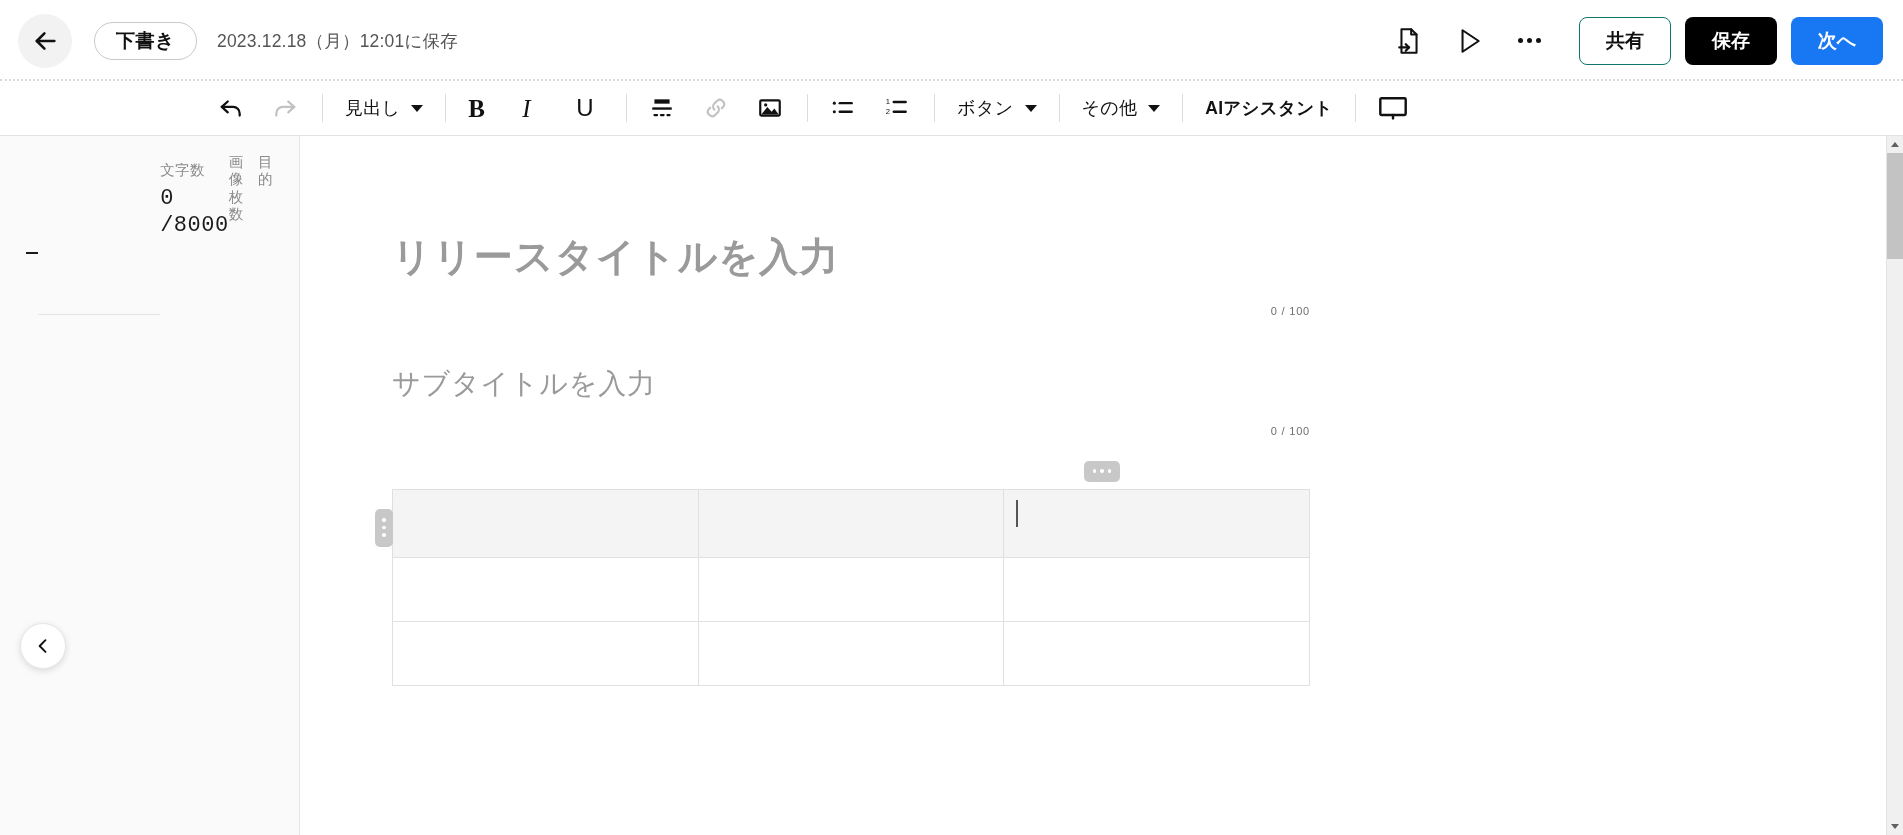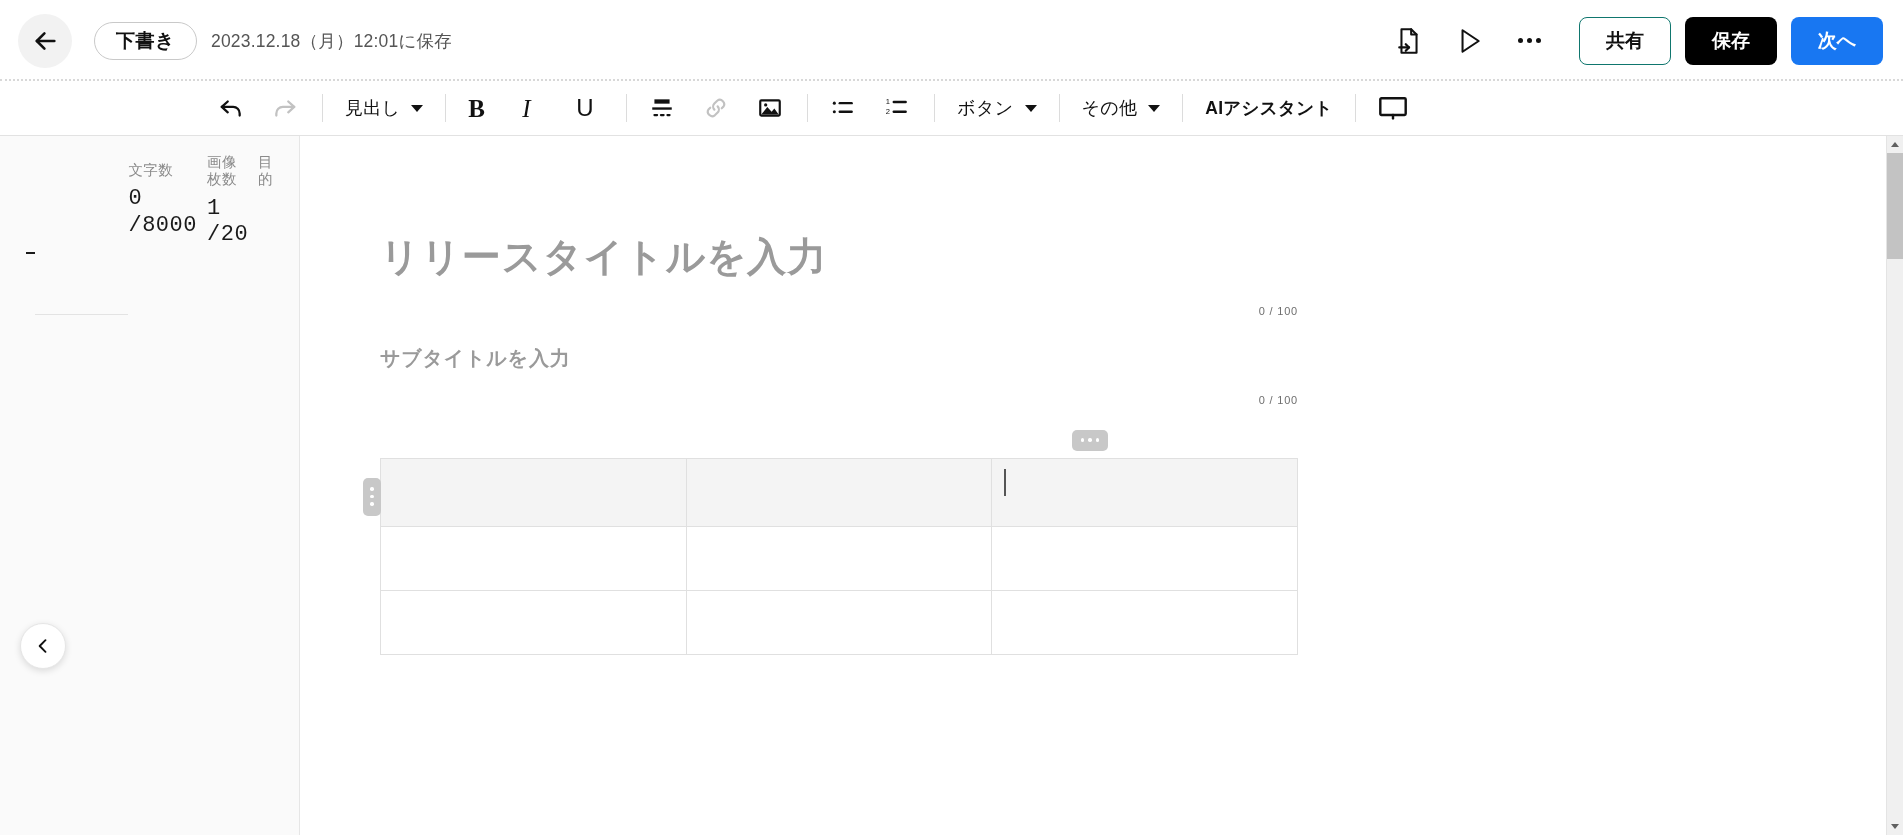--- a/index.html
+++ b/index.html
@@ -61,21 +61,21 @@
     font-size: 19px;
     font-weight: bold;
     color: #111;
     letter-spacing: .5px;
     background: #fff;
     cursor: pointer;
     white-space: nowrap;
   }
 
   .saved-text {
-    margin-left: 14px;
+    margin-left: 20px;
     font-size: 17.5px;
     color: #555;
     white-space: nowrap;
     letter-spacing: .2px;
   }
 
   .header-spacer { flex: 1 1 auto; }
 
   .hdr-icon-btn {
     width: 48px; height: 48px;
@@ -248,21 +248,21 @@
   }
   .sb-stat-value {
     margin-top: 7px;
     font-size: 22px;
     color: #1a1a1a;
     letter-spacing: .5px;
     line-height: 1.2;
     font-family: Liberation Mono, monospace;
   }
 
-  .sb-stat.tight { margin-top: 18px; margin-left: 10px; }
+  .sb-stat.tight { margin-top: 18px; }
 
   .collapse-btn {
     position: absolute;
     left: 20px;
     bottom: 166px;
     width: 46px; height: 46px;
     border-radius: 50%;
     background: #ffffff;
     border: 1px solid #e6e6e6;
     box-shadow: 0 2px 7px rgba(0,0,0,.13);
@@ -274,21 +274,21 @@
   
   .canvas {
     flex: 1 1 auto;
     position: relative;
     overflow: hidden;
     background: #ffffff;
   }
 
   .doc {
     position: absolute;
-    left: 0; top: 0; right: 0;
+    left: 12px; top: 0; right: 0;
     padding: 96px 0 0 0;
   }
 
   .doc-inner {
     width: 918px;
     margin-left: 80px;
     position: relative;
   }
 
   .release-title {
@@ -301,23 +301,23 @@
 
   .counter {
     text-align: right;
     font-size: 11px;
     color: #6e6e6e;
     letter-spacing: .8px;
     margin-top: 22px;
   }
 
   .release-subtitle {
-    margin-top: 28px;
-    font-size: 20px;
-    font-weight: bold;
+    margin-top: 48px;
+    font-size: 28px;
+    font-weight: normal;
     color: #9a9a9a;
     letter-spacing: .8px;
   }
 
   .counter2 { margin-top: 22px; }
 
   
   .table-wrap {
     margin-top: 52px;
     position: relative;
@@ -625,21 +625,20 @@
       <div class="sb-dash"></div>
       <div class="sb-divider"></div>
 
       <div class="sb-stat">
         <div class="sb-stat-label">文字数</div>
         <div class="sb-stat-value">0 /8000</div>
       </div>
 
       <div class="sb-stat tight">
         <div class="sb-stat-label">画像枚数</div>
-        <div class="sb-stat-value">1 /20</div>
       </div>
 
       <div class="sb-stat tight">
         <div class="sb-stat-label">目的</div>
       </div>
 
       <button class="collapse-btn">
         <span>
           <svg width="20" height="20" viewBox="0 0 24 24" fill="none" stroke="#111" stroke-width="2.3" stroke-linecap="round" stroke-linejoin="round">
             <polyline points="15,5 8,12 15,19"></polyline>

